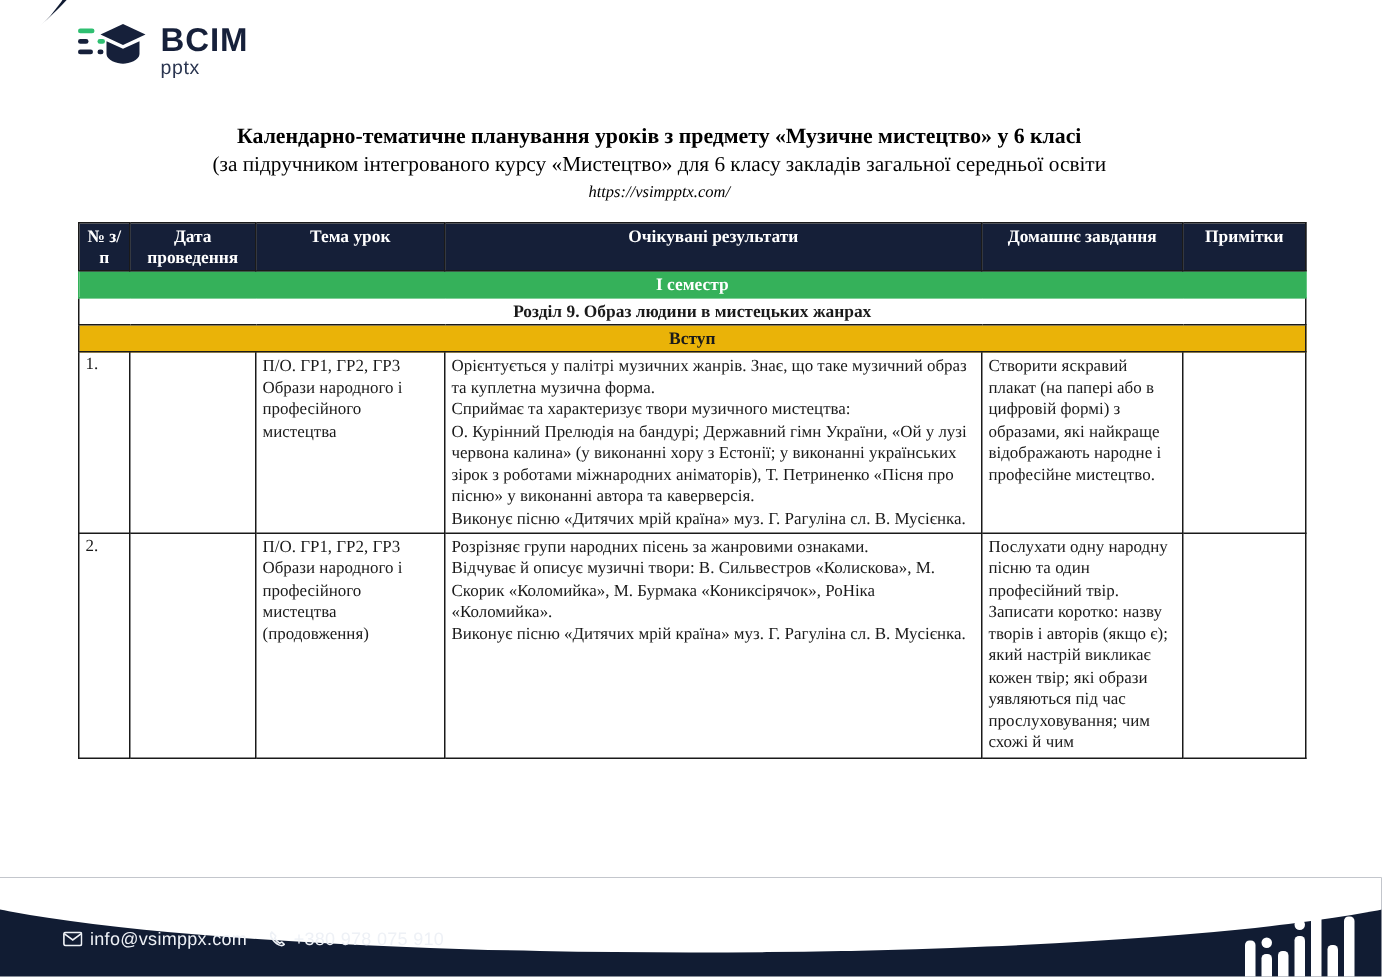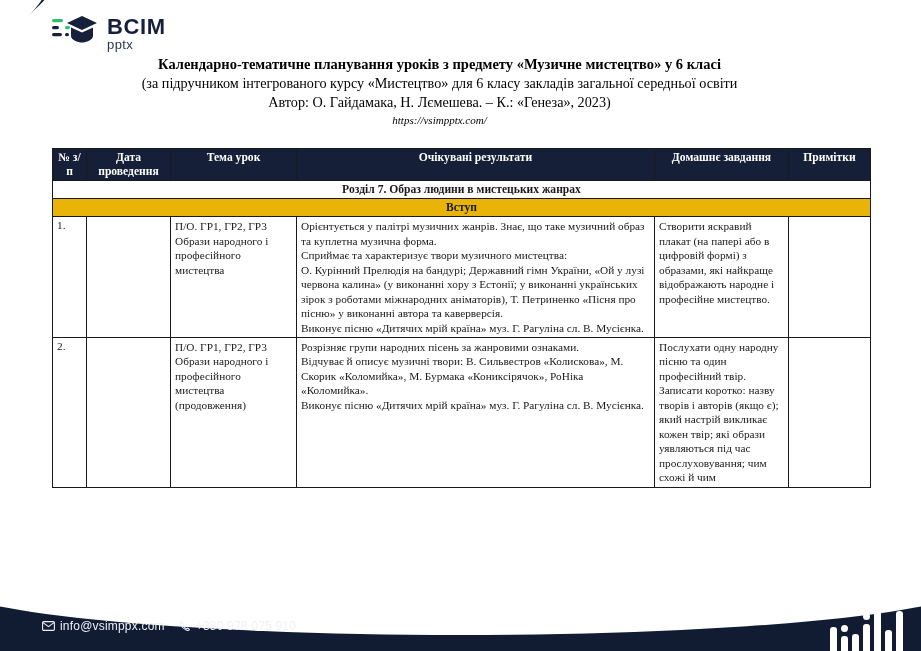--- a/index.html
+++ b/index.html
@@ -134,21 +134,21 @@
     font-weight: 400;
     margin-top: 0;
     letter-spacing: 0.4px;
     color: #2a3550;
   }
 
   
   .title-block {
     position: absolute;
     left: 0;
-    top: 55px;
+    top: 82px;
     width: 879px;
     text-align: center;
     z-index: 4;
     color: #000000;
   }
   .title-block .t-main {
     font-size: 14.5px;
     font-weight: bold;
     line-height: 1.32;
   }
@@ -242,21 +242,20 @@
   </span>
   <span class="logo-text">
     <span class="brand">BCIM</span>
     <span class="sub">pptx</span>
   </span>
 </div>
 
 <div class="title-block">
   <div class="t-main">Календарно-тематичне планування уроків з предмету «Музичне мистецтво» у 6 класі</div>
   <div class="t-sub">(за підручником інтегрованого курсу «Мистецтво» для 6 класу закладів загальної середньої освіти</div>
-  <div class="t-sub">Автор: О. Гайдамака, Н. Лємешева. – К.: «Генеза», 2023)</div>
   <div class="t-url">https://vsimpptx.com/</div>
 </div>
 
 <table class="ktp-table">
   <colgroup>
     <col class="col-1">
       <col class="col-2">
       <col class="col-3">
     <col class="col-4">
       <col class="col-5">
@@ -266,22 +265,25 @@
     <tr>
       <th>№ з/п</th>
       <th>Дата проведення</th>
       <th>Тема урок</th>
       <th>Очікувані результати</th>
       <th>Домашнє завдання</th>
       <th>Примітки</th>
     </tr>
   </thead>
   <tbody>
+    <tr class="band-green">
+      <td colspan="6">I семестр</td>
+    </tr>
     <tr class="band-section">
-      <td colspan="6">Розділ 7. Образ людини в мистецьких жанрах</td>
+      <td colspan="6">Розділ 9. Образ людини в мистецьких жанрах</td>
     </tr>
     <tr class="band-sub">
       <td colspan="6">Вступ</td>
     </tr>
 
     <tr>
       <td class="c-num">1.</td>
       <td></td>
       <td class="cell-text">П/О. ГР1, ГР2, ГР3
 Образи народного і професійного мистецтва</td>

